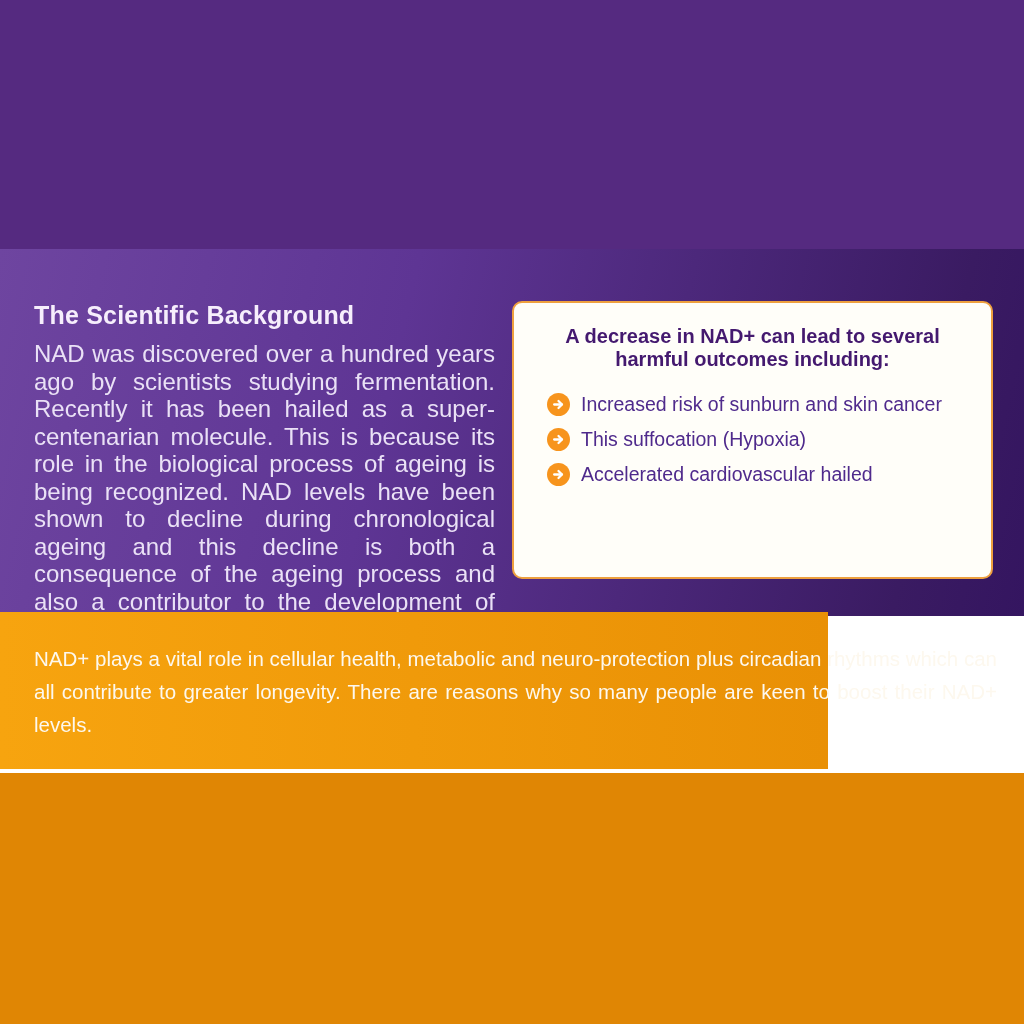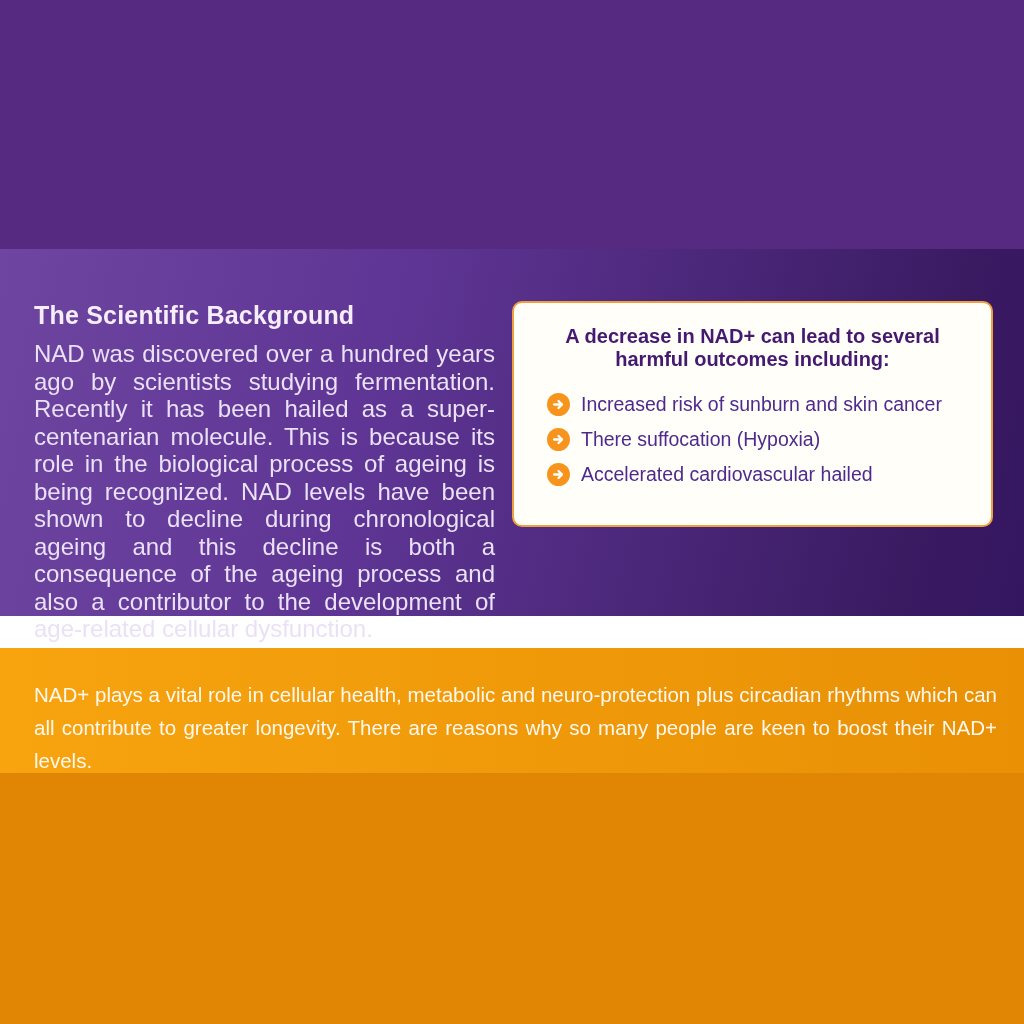--- a/index.html
+++ b/index.html
@@ -21,21 +21,21 @@
   }
   .section-mid {
     position: absolute; left: 0; top: 249px; width: 1024px; height: 367px;
     background: linear-gradient(103deg,
       var(--mid-purple-left, #6e45a0) 0%,
       var(--mid-purple-center, #5e3594) 38%,
       var(--mid-purple-right, #3a1b62) 88%,
       var(--mid-purple-corner, #341560) 100%);
   }
   .section-band {
-    position: absolute; left: 0; top: 648px; width: 1024px; height: 157px;
+    position: absolute; left: 0; top: 612px; width: 828px; height: 157px;
     background: linear-gradient(to right,
       var(--band-orange-left, #f7a40f),
       var(--band-orange-right, #e99005));
   }
   .section-bottom {
     position: absolute; left: 0; top: 773px; width: 1024px; height: 251px;
     background: var(--bottom-orange, #e08604);
   }
 
   
@@ -48,21 +48,21 @@
   .sci-body {
     position: absolute; left: 34px; top: 91px; width: 461px;
     font-size: 24px; line-height: 27.5px;
     text-align: justify;
     color: var(--body-text, #eae1f6);
   }
 
   
   .card {
     position: absolute; left: 512px; top: 52px;
-    width: 481px; height: 226px;
+    width: 481px; height: 278px;
     background: var(--card-bg, #fffef9);
     border: 2px solid var(--card-border, #eea03f);
     border-radius: 10px;
   }
   .card-heading {
     margin: 22px 36px 0;
     text-align: center;
     font-size: 20px; font-weight: bold; line-height: 23px;
     color: var(--card-heading, #44196f);
   }
@@ -125,21 +125,21 @@
           </span>
           <span>Increased risk of sunburn and skin cancer</span>
         </li>
         <li>
           <span class="arrow-icon">
             <svg width="13" height="13" viewBox="0 0 24 24" fill="none" stroke="#ffffff" stroke-width="4.2" stroke-linecap="round" stroke-linejoin="round">
                 <path d="M4 12h14"></path>
                 <path d="M12 5.5 18.5 12 12 18.5"></path>
               </svg>
           </span>
-          <span>There suffocation (Hypoxia)</span>
+          <span>This suffocation (Hypoxia)</span>
         </li>
         <li>
           <span class="arrow-icon">
             <svg width="13" height="13" viewBox="0 0 24 24" fill="none" stroke="#ffffff" stroke-width="4.2" stroke-linecap="round" stroke-linejoin="round">
                 <path d="M4 12h14"></path>
                 <path d="M12 5.5 18.5 12 12 18.5"></path>
               </svg>
           </span>
           <span>Accelerated cardiovascular hailed</span>
         </li>

